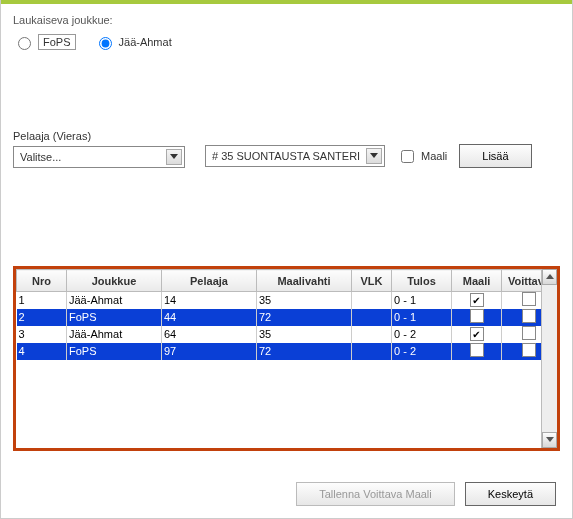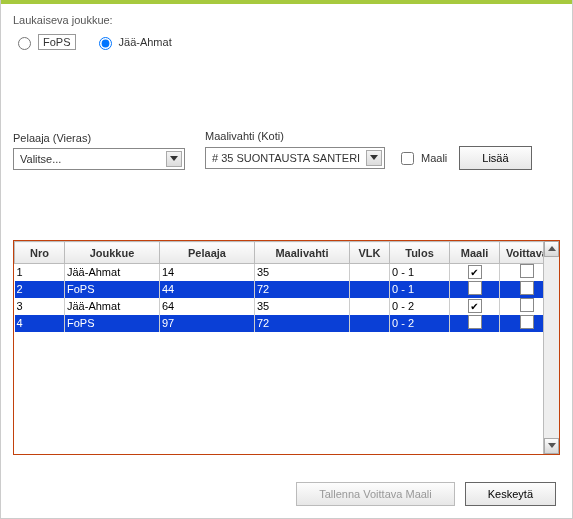--- a/index.html
+++ b/index.html
@@ -18,39 +18,39 @@
   }
   .topbar {
     height: 4px;
     background: #a7c93e;
   }
   .content { padding: 10px 12px; }
   .section-label { color: #555; margin-bottom: 8px; }
   .radio-row { display: flex; align-items: center; gap: 18px; margin-bottom: 80px; }
   .radio-opt { display: flex; align-items: center; gap: 4px; }
   .boxed { border: 1px solid #999; padding: 1px 4px; }
-  .row2 { display: flex; align-items: flex-end; gap: 20px; margin-bottom: 70px; }
+  .row2 { display: flex; align-items: flex-end; gap: 20px; margin-bottom: 98px; }
   .field { display: flex; flex-direction: column; gap: 4px; }
   .combo {
     display: flex; align-items: center; justify-content: space-between;
     border: 1px solid #888; background: #fff; height: 22px; padding: 0 2px 0 6px;
   }
   .combo .arrow {
     width: 16px; height: 16px; display:flex; align-items:center; justify-content:center;
     background: linear-gradient(#f4f4f4,#dcdcdc); border:1px solid #aaa;
   }
   .chk-wrap { display:flex; align-items:center; gap:4px; }
   .btn {
     height: 24px; padding: 0 22px;
     border: 1px solid #666; background: linear-gradient(#fdfdfd,#e7e7e7);
     font-size: 11px; cursor: pointer;
   }
   .btn:disabled { color:#999; border-color:#bbb; cursor:default; }
   .table-shell {
-    border: 1px solid #c2410c; height: 215px; position: relative; display:flex;
+    border: 3px solid #c2410c; height: 185px; position: relative; display:flex;
   }
   .table-inner { flex:1; overflow:hidden; }
   table { border-collapse: collapse; width: 100%; table-layout: fixed; }
   thead th {
     background: linear-gradient(#fdfdfd,#e9e9e9);
     border: 1px solid #bbb; font-weight: bold; font-size: 11px;
     height: 22px; text-align: center;
   }
   tbody td {
     border-right: 1px solid #ccc;
@@ -98,21 +98,20 @@
       <div class="combo" style="width:172px">
         <span>Valitse...</span>
         <span class="arrow">
             <svg width="8" height="6">
               <path d="M0 0 L8 0 L4 5 Z" fill="#333"></path>
             </svg>
           </span>
       </div>
     </div>
     <div class="field">
-      <div>Maalivahti (Koti)</div>
       <div style="display:flex; align-items:center; gap:12px;">
         <div class="combo" style="width:180px">
           <span style="overflow:hidden; white-space:nowrap;"># 35 SUONTAUSTA SANTERI</span>
           <span class="arrow">
               <svg width="8" height="6">
                 <path d="M0 0 L8 0 L4 5 Z" fill="#333"></path>
               </svg>
             </span>
         </div>
         <label class="chk-wrap">

